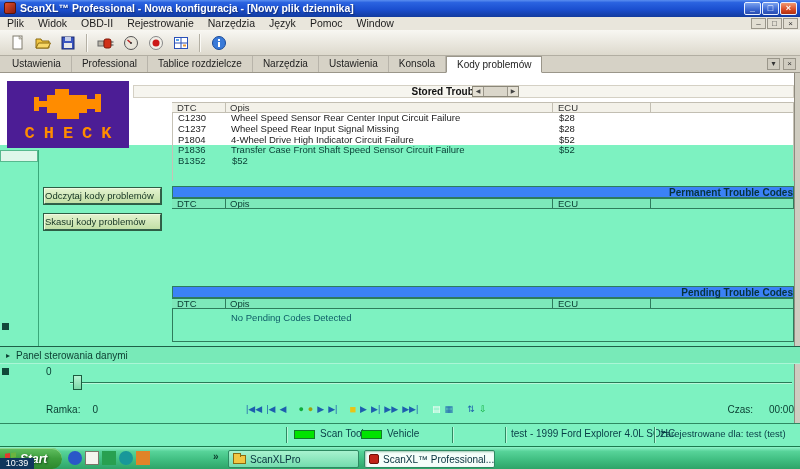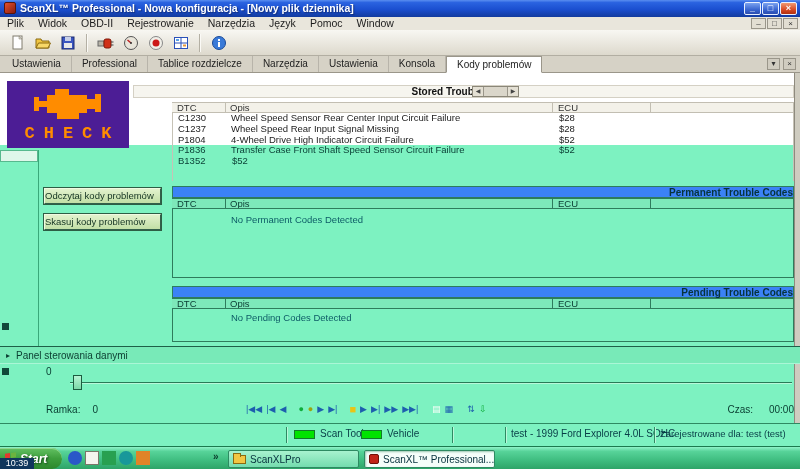--- a/index.html
+++ b/index.html
@@ -320,23 +320,20 @@
   <div class="side-btn" style="top:188px;">Odczytaj kody problemów</div>
   <div class="side-btn" style="top:214px;">Skasuj kody problemów</div>
 
   <div class="sec-title-green" style="left:172px; top:186px;">Permanent Trouble Codes</div>
   <div class="tc-head green" style="left:172px; top:198px; width:622px;">
     <div class="c dtc">DTC</div>
     <div class="c opis">Opis</div>
     <div class="c ecu">ECU</div>
     <div class="c rest"></div>
   </div>
-  <div class="tc-body-green" style="left:172px; top:209px; height:69px;">
-    <div class="empty-msg" style="margin-top:5px;">No Permanent Codes Detected</div>
-  </div>
 
   <div class="sec-title-green" style="left:172px; top:286px;">Pending Trouble Codes</div>
   <div class="tc-head green" style="left:172px; top:298px; width:622px;">
     <div class="c dtc">DTC</div>
     <div class="c opis">Opis</div>
     <div class="c ecu">ECU</div>
     <div class="c rest"></div>
   </div>
   <div class="tc-body-green" style="left:172px; top:309px; height:33px;">
     <div class="empty-msg" style="margin-top:3px;">No Pending Codes Detected</div>

